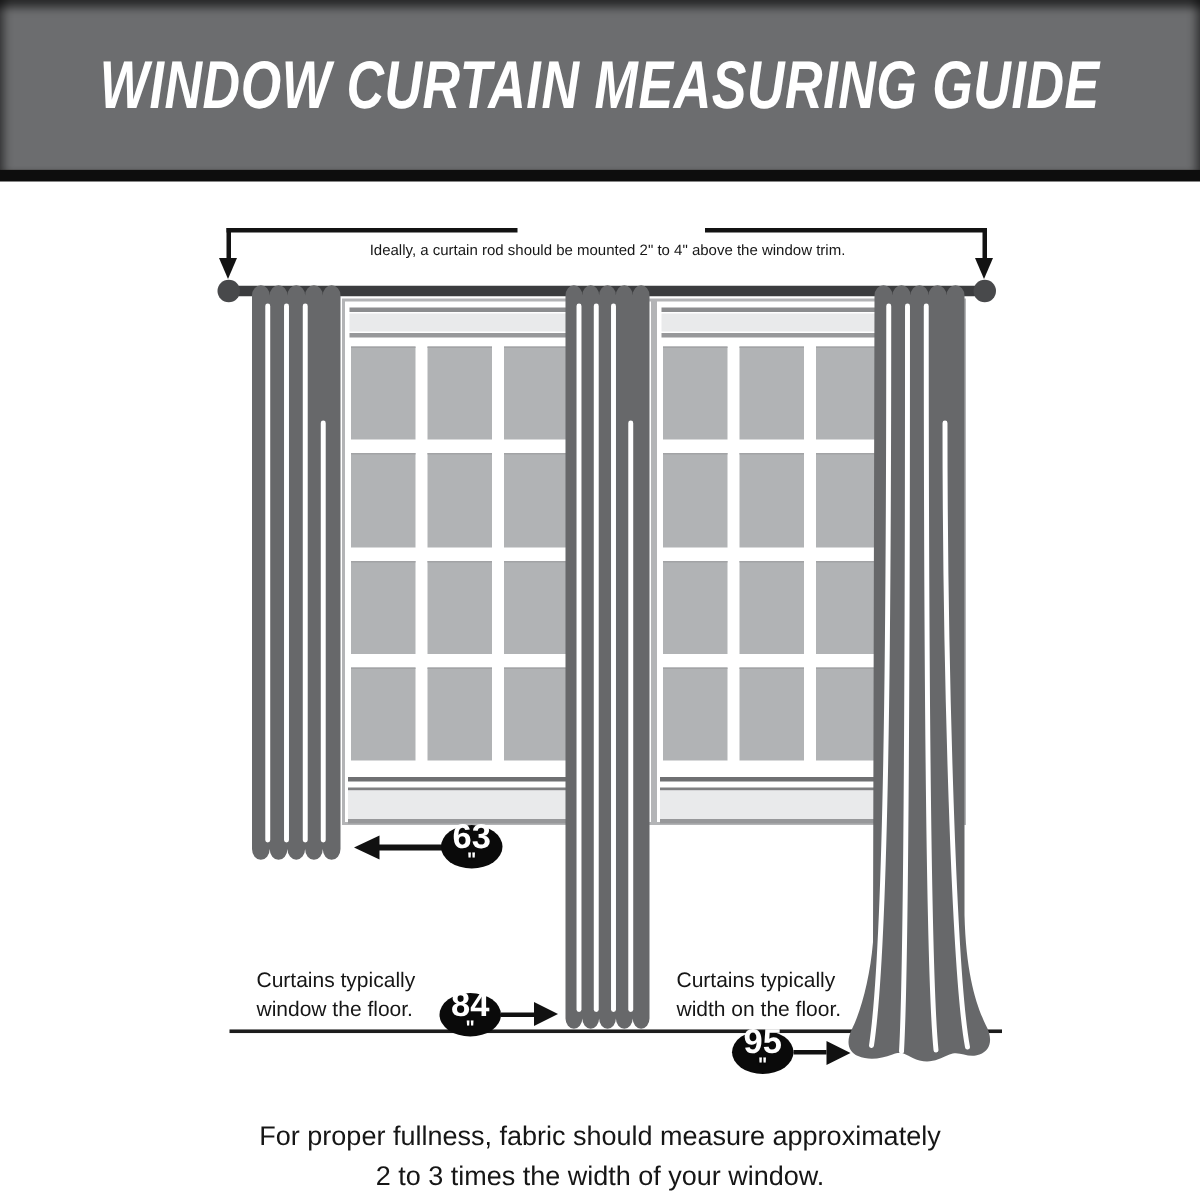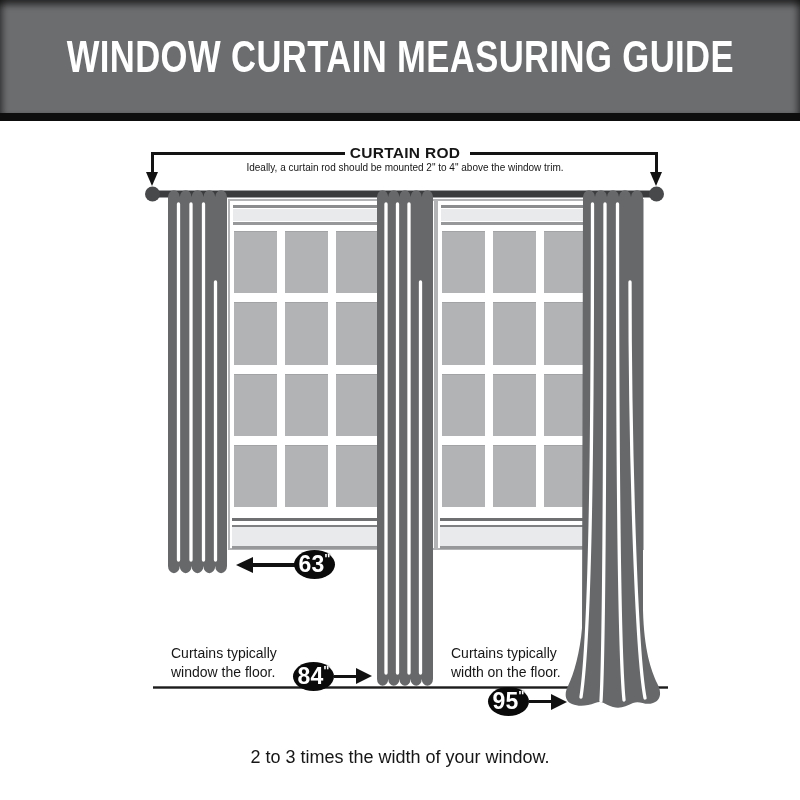--- a/index.html
+++ b/index.html
@@ -4,21 +4,21 @@
 <style>
   html,body{margin:0;padding:0;background:#fff;}
   .stage{position:relative;width:800px;height:800px;background:#ffffff;overflow:hidden;
          font-family:"Liberation Sans",sans-serif;color:#161616;}
 
   
   .banner{position:absolute;left:0;top:0;width:800px;height:113px;background:#6c6d6f;
           display:flex;align-items:center;justify-content:center;
           box-shadow:inset 0 8px 6px -3px rgba(0,0,0,.6),
                      inset 7px 0 6px -4px rgba(0,0,0,.45),
-                     inset -7px 0 6px -4px rgba(0,0,0,.45);}
+                     inset -7px 0 6px -4px rgba(0,0,0,.45);font-style:italic;}
   .banner-title{color:#fff;font-weight:bold;font-size:45px;letter-spacing:.5px;
                 transform:scaleX(.77);white-space:nowrap;}
   .banner-strip{position:absolute;left:0;top:113px;width:800px;height:8px;background:#0d0d0d;}
 
   
   .hline,.vline{position:absolute;background:#131313;}
   .hline{height:3px;top:152px;}
   .hline.l{left:151px;width:194px;}
   .hline.r{left:470px;width:188px;}
   .vline{width:3px;height:21px;top:152px;}
@@ -48,21 +48,21 @@
   .w-sline1{left:2px;right:2px;top:317px;height:2.5px;background:#6f7072;}
   .w-sline2{left:2px;right:2px;top:324px;height:2px;background:#7f8082;}
   .w-sband {left:2px;right:2px;top:326px;height:19px;background:#e9eaeb;}
   .w-sline3{left:2px;right:2px;top:345px;height:2.5px;background:#97989a;}
 
   .illustration{position:absolute;left:0;top:0;width:800px;height:800px;pointer-events:none;}
 
   
   .badge{position:absolute;width:41px;height:29px;background:#0a0a0a;border-radius:50%;
          color:#fff;display:flex;align-items:center;justify-content:center;
-         font-weight:bold;font-size:23px;}
+         font-weight:bold;font-size:23px;flex-direction:column;}
   .badge .unit{font-size:13px;position:relative;top:-6px;text-shadow:0 0 2px #000;}
   .badge.b63{left:294px;top:550px;}
   .badge.b84{left:293px;top:662px;}
   .badge.b95{left:488px;top:687px;align-items:center;}
   .shaft{position:absolute;height:3.6px;background:#111;}
   .shaft.s63{left:252px;top:563px;width:44px;}
   .shaft.s84{left:334px;top:674.6px;width:23px;}
   .shaft.s95{left:529px;top:699.7px;width:22px;}
   .ahead{position:absolute;width:0;height:0;border-top:8px solid transparent;
          border-bottom:8px solid transparent;}
@@ -87,21 +87,20 @@
     <div class="banner-title">WINDOW CURTAIN MEASURING GUIDE</div>
   </div>
   <div class="banner-strip"></div>
 
   <div class="hline l"></div>
   <div class="hline r"></div>
   <div class="vline l"></div>
   <div class="vline r"></div>
   <div class="arr-down l"></div>
   <div class="arr-down r"></div>
-  <div class="rod-label">CURTAIN ROD</div>
   <div class="rod-note">Ideally, a curtain rod should be mounted 2" to 4" above the window trim.</div>
 
   <div class="window w1">
     <div class="w-line1"></div>
     <div class="w-band"></div>
     <div class="w-line2"></div>
     <div class="w-panes">
       <div class="pane"></div>
         <div class="pane"></div>
         <div class="pane"></div>
@@ -213,16 +212,17 @@
       <span class="unit">"</span>
   </div>
   <div class="shaft s95"></div>
   <div class="ahead h95"></div>
   <div class="caption cap-puddle">
     <div>Curtains typically</div>
     <div>width on the floor.</div>
   </div>
 
   <div class="footer">
+    <div>For proper fullness, fabric should measure approximately</div>
     <div>2 to 3 times the width of your window.</div>
   </div>
 
 </div>
 
 </body></html>

